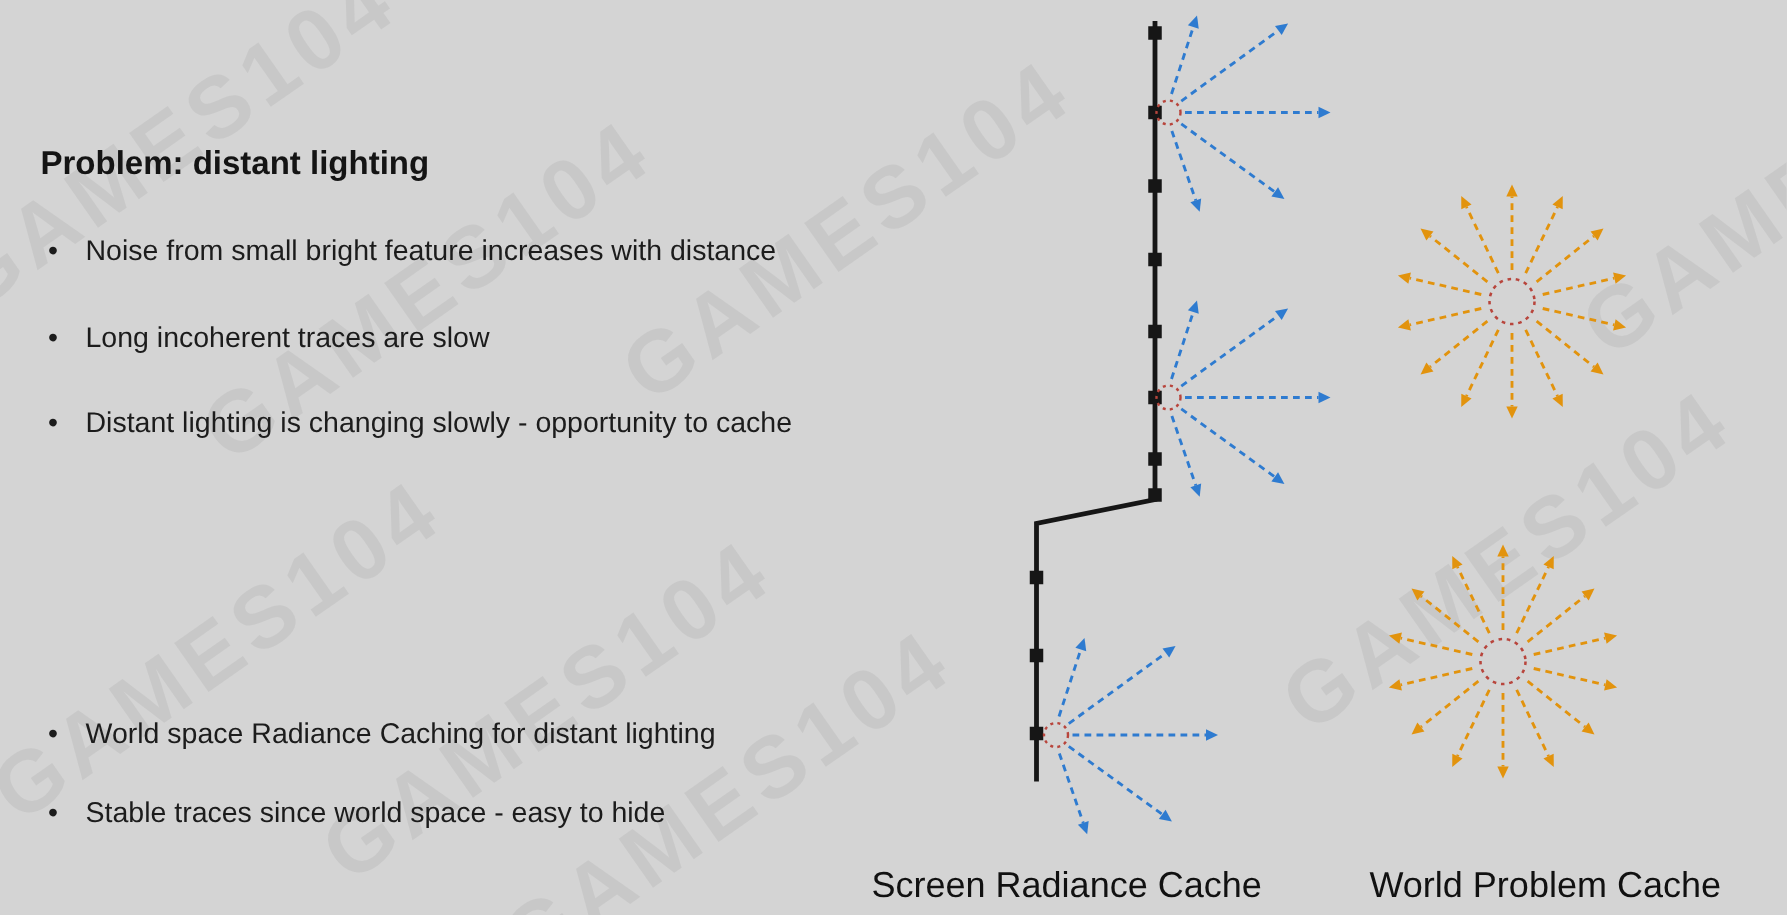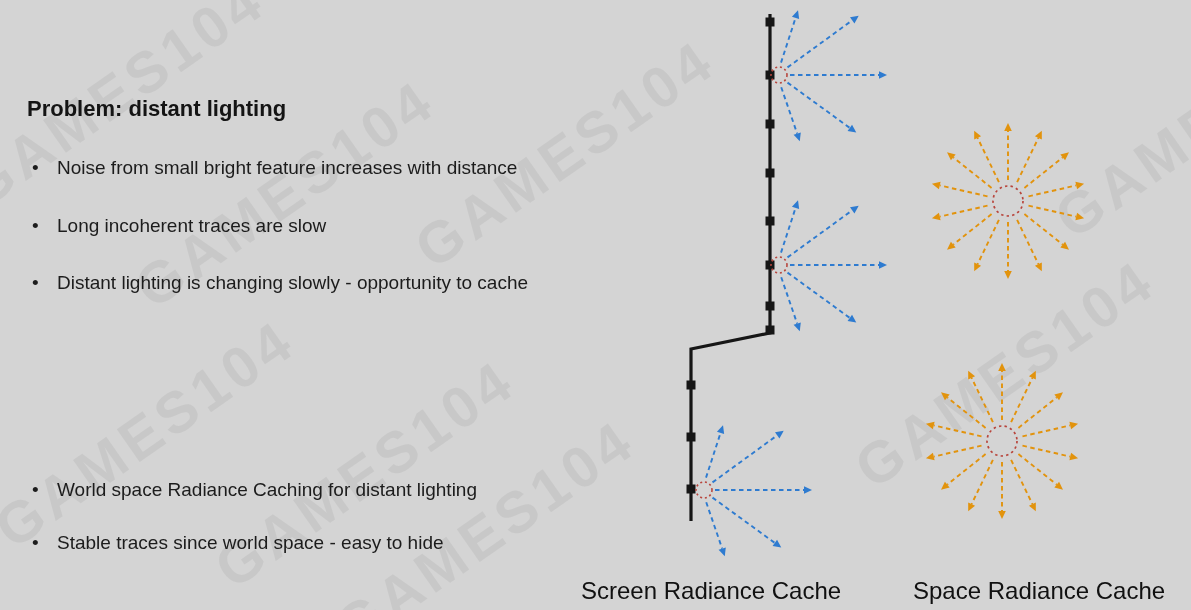--- a/index.html
+++ b/index.html
@@ -194,15 +194,15 @@
 
 
   <div class="bullet b5">
     <span>World space Radiance Caching for distant lighting</span>
   </div>
   <div class="bullet b6">
     <span>Stable traces since world space - easy to hide</span>
   </div>
 
   <div class="diag-label label-screen">Screen Radiance Cache</div>
-  <div class="diag-label label-world">Space Radiance Cache</div>
+  <div class="diag-label label-world">World Problem Cache</div>
 
 </div>
 
 </body></html>

